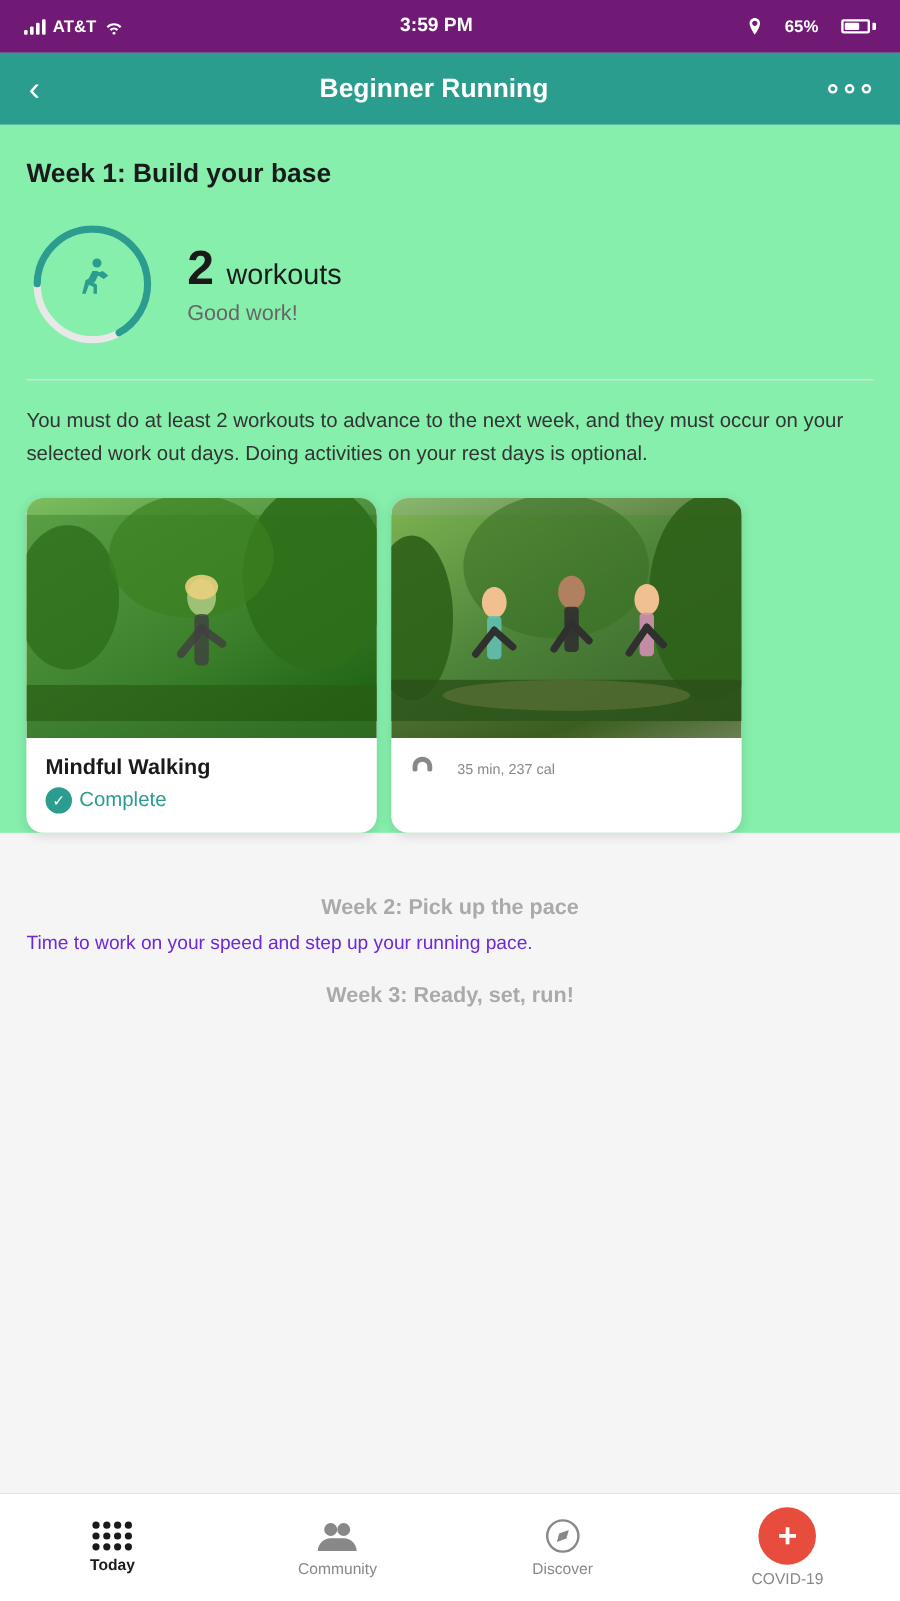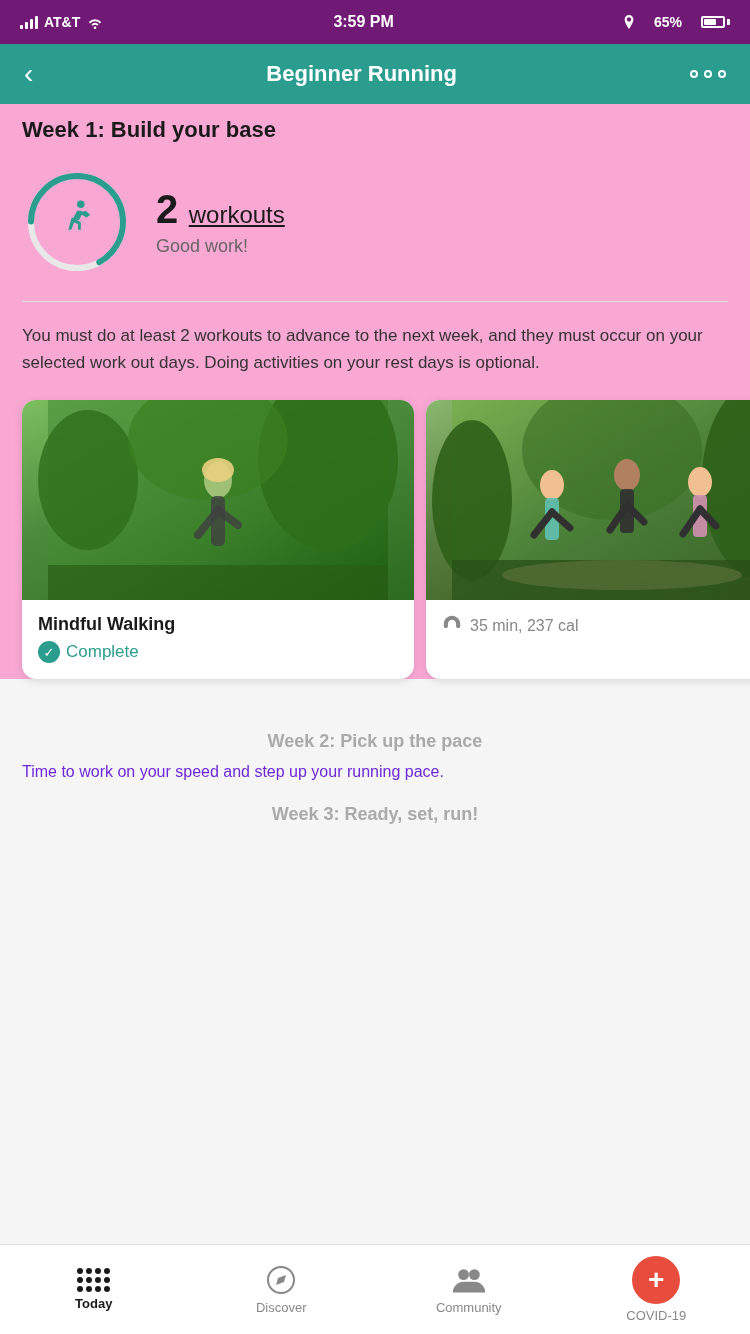--- a/index.html
+++ b/index.html
@@ -55,22 +55,22 @@
     }
     .dot {
       width: 8px;
       height: 8px;
       border-radius: 50%;
       border: 2px solid white;
     }
 
     
     .content {
-      background: #f9a8d4;
-      padding: 13px 22px 0 22px;
+      background: #86efac;
+      padding: 28px 22px 0 22px;
     }
 
     .week-title {
       font-size: 22px;
       font-weight: 700;
       color: #1a1a1a;
       margin-bottom: 24px;
     }
 
     
@@ -122,21 +122,21 @@
     .workout-cards {
       display: flex;
       gap: 12px;
       margin: 0 -22px;
       padding: 0 22px;
       overflow: visible;
       margin-bottom: 0;
     }
 
     .card {
-      width: 392px;
+      width: 292px;
       flex-shrink: 0;
       border-radius: 14px;
       overflow: hidden;
       background: white;
       box-shadow: 0 2px 10px rgba(0,0,0,0.12);
     }
     
     .fake-img {
       width: 100%;
       height: 200px;
@@ -175,23 +175,23 @@
       display: flex;
       align-items: center;
       justify-content: center;
       color: white;
       font-size: 13px;
     }
 
     .card-meta {
       display: flex;
       align-items: center;
-      gap: 8px;
+      gap: 19px;
       color: #888;
-      font-size: 16px;
+      font-size: 12px;
     }
     .headphone-icon {
       font-size: 18px;
     }
 
     
     .lower-content {
       background: #f5f5f5;
       padding: 28px 22px 100px 22px;
       margin-top: 0;
@@ -375,21 +375,21 @@
       <div class="runner-icon">
         <svg width="38" height="38" viewBox="0 0 40 40" fill="#2a9d8f">
           <circle cx="24" cy="6" r="4"></circle>
           <path d="M20 13l-4 8 6 2 3-6 5 3 4-3-5-4-3 1-2-1zM14 21l-3 12h3l3-8 4 2v6h3v-8l-5-3-1-3z"></path>
         </svg>
       </div>
     </div>
     <div class="progress-text">
       <div>
         <span style="font-size:40px;font-weight:700;color:#1a1a1a;">2</span>
-        <span style="font-size:24px;font-weight:400;color:#1a1a1a;margin-left:6px;text-decoration:underline;">workouts</span>
+        <span style="font-size:24px;font-weight:400;color:#1a1a1a;margin-left:6px;">workouts</span>
       </div>
       <div class="progress-text good-work" style="font-size:18px;color:#666;margin-top:4px;">Good work!</div>
     </div>
   </div>
 
   <div class="divider"></div>
 
   <p class="description">You must do at least 2 workouts to advance to the next week, and they must occur on your selected work out days. Doing activities on your rest days is optional.</p>
 
   <div class="workout-cards">
@@ -504,33 +504,33 @@
         <span></span>
       <span></span>
         <span></span>
         <span></span>
         <span></span>
     </div>
     <span class="nav-label active">Today</span>
   </div>
 
   <div class="nav-item">
-    <svg width="32" height="32" viewBox="0 0 32 32" fill="none" stroke="#888" stroke-width="2">
-      <circle cx="16" cy="16" r="13"></circle>
-      <polygon points="21,11 13,14 11,21 19,18" fill="#888" stroke="none"></polygon>
-    </svg>
-    <span class="nav-label">Discover</span>
-  </div>
-
-  <div class="nav-item">
     <svg width="36" height="32" viewBox="0 0 40 32" fill="#888">
       <circle cx="14" cy="10" r="6"></circle>
       <circle cx="26" cy="10" r="6"></circle>
       <path d="M2 30c0-6.63 5.37-12 12-12h12c6.63 0 12 5.37 12 12H2z"></path>
     </svg>
     <span class="nav-label">Community</span>
   </div>
 
   <div class="nav-item">
+    <svg width="32" height="32" viewBox="0 0 32 32" fill="none" stroke="#888" stroke-width="2">
+      <circle cx="16" cy="16" r="13"></circle>
+      <polygon points="21,11 13,14 11,21 19,18" fill="#888" stroke="none"></polygon>
+    </svg>
+    <span class="nav-label">Discover</span>
+  </div>
+
+  <div class="nav-item">
     <div class="covid-btn">+</div>
     <span class="nav-label">COVID-19</span>
   </div>
 </div>
 
 </body></html>

